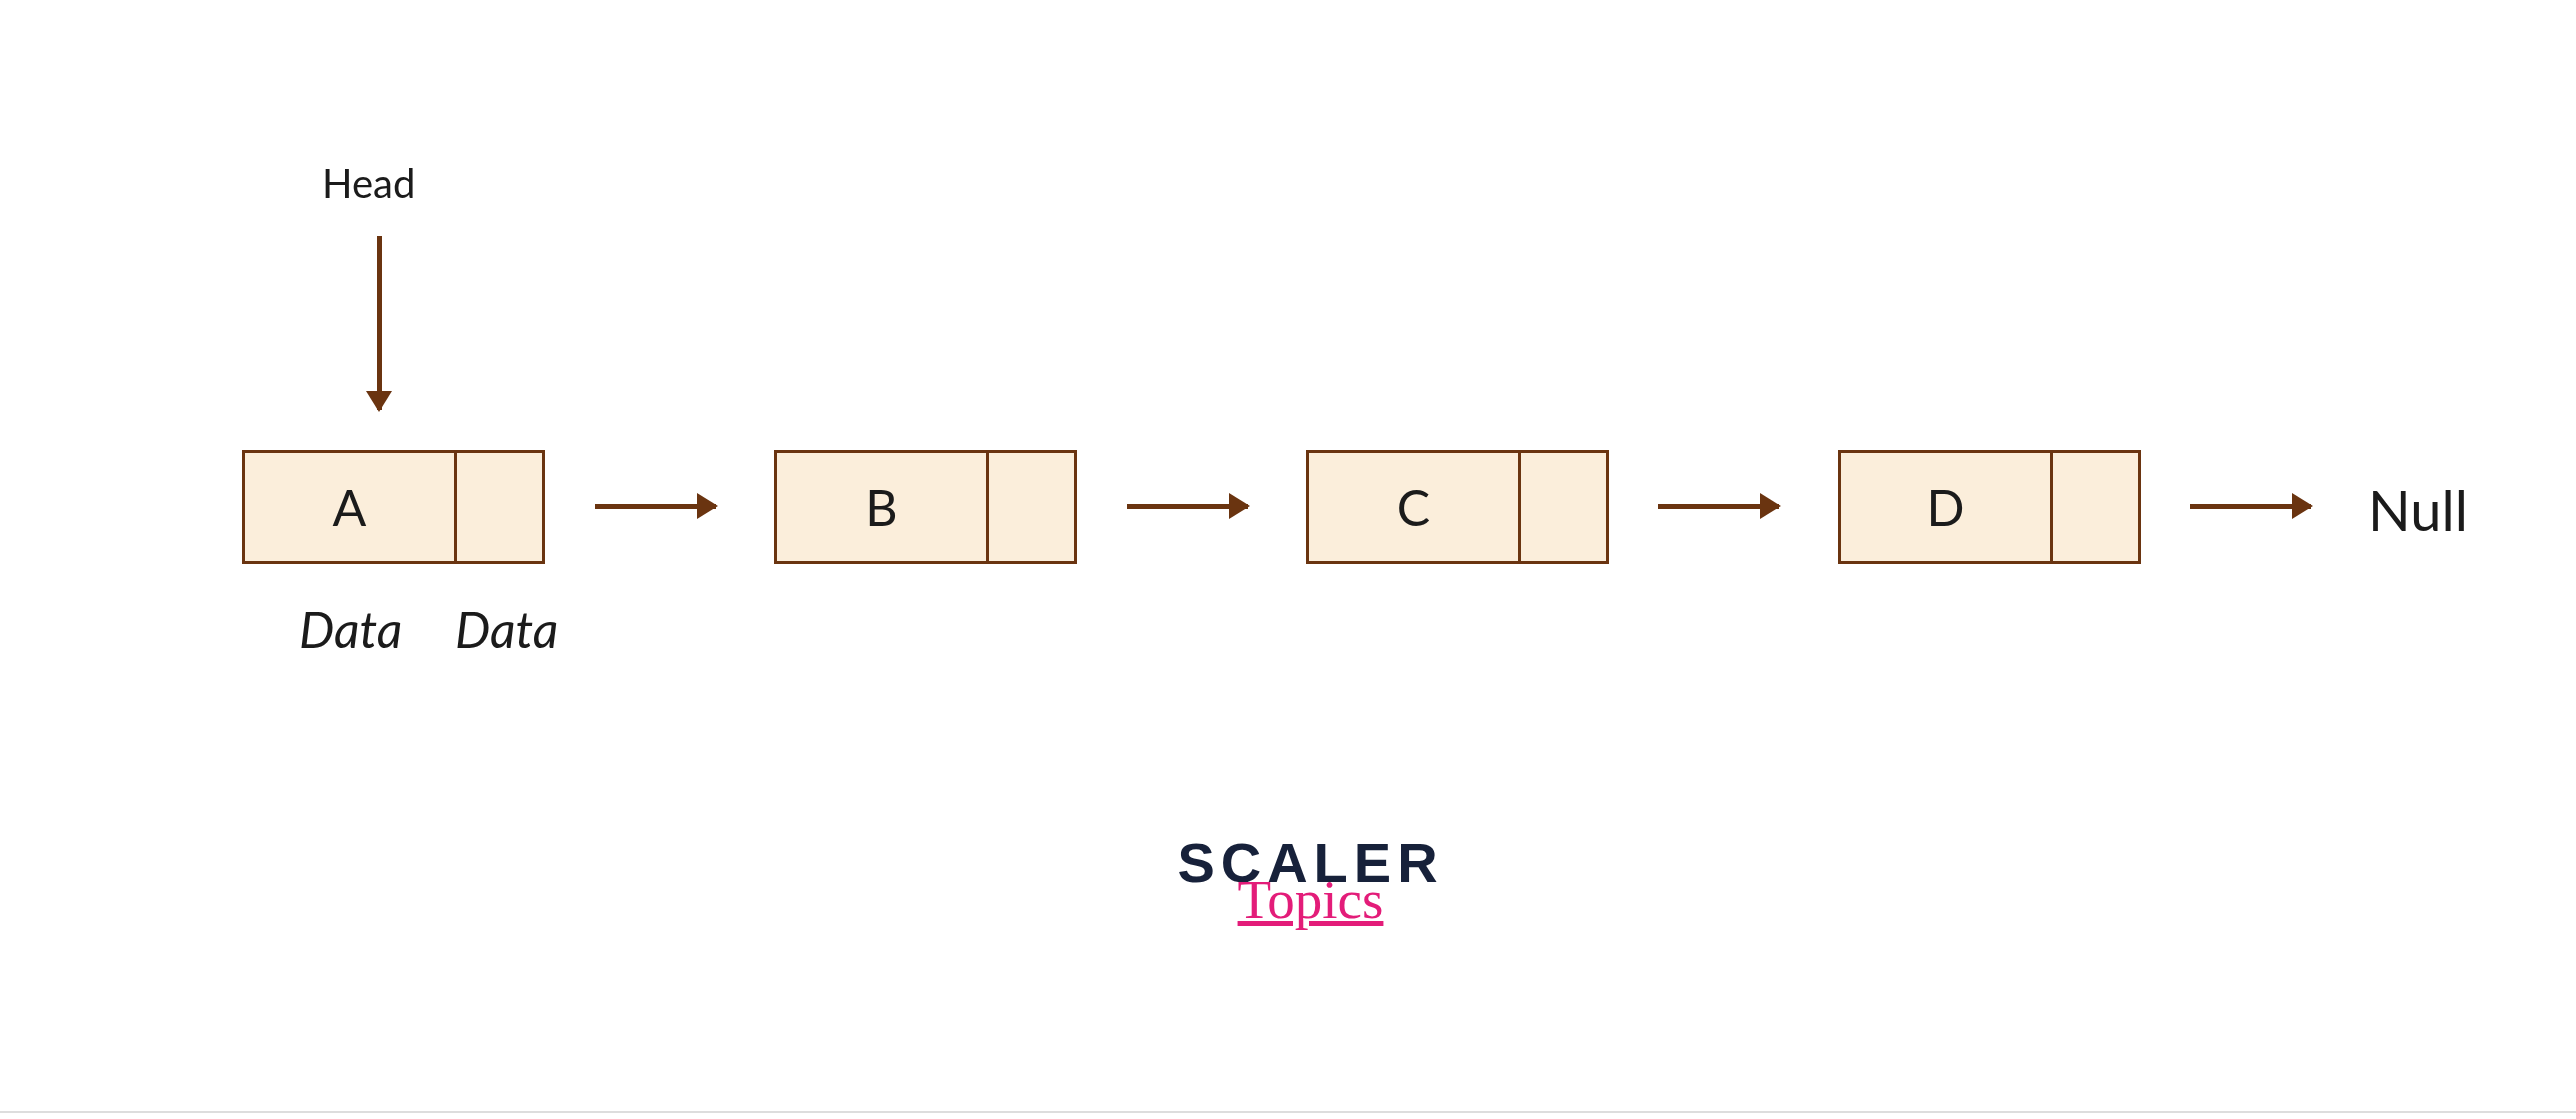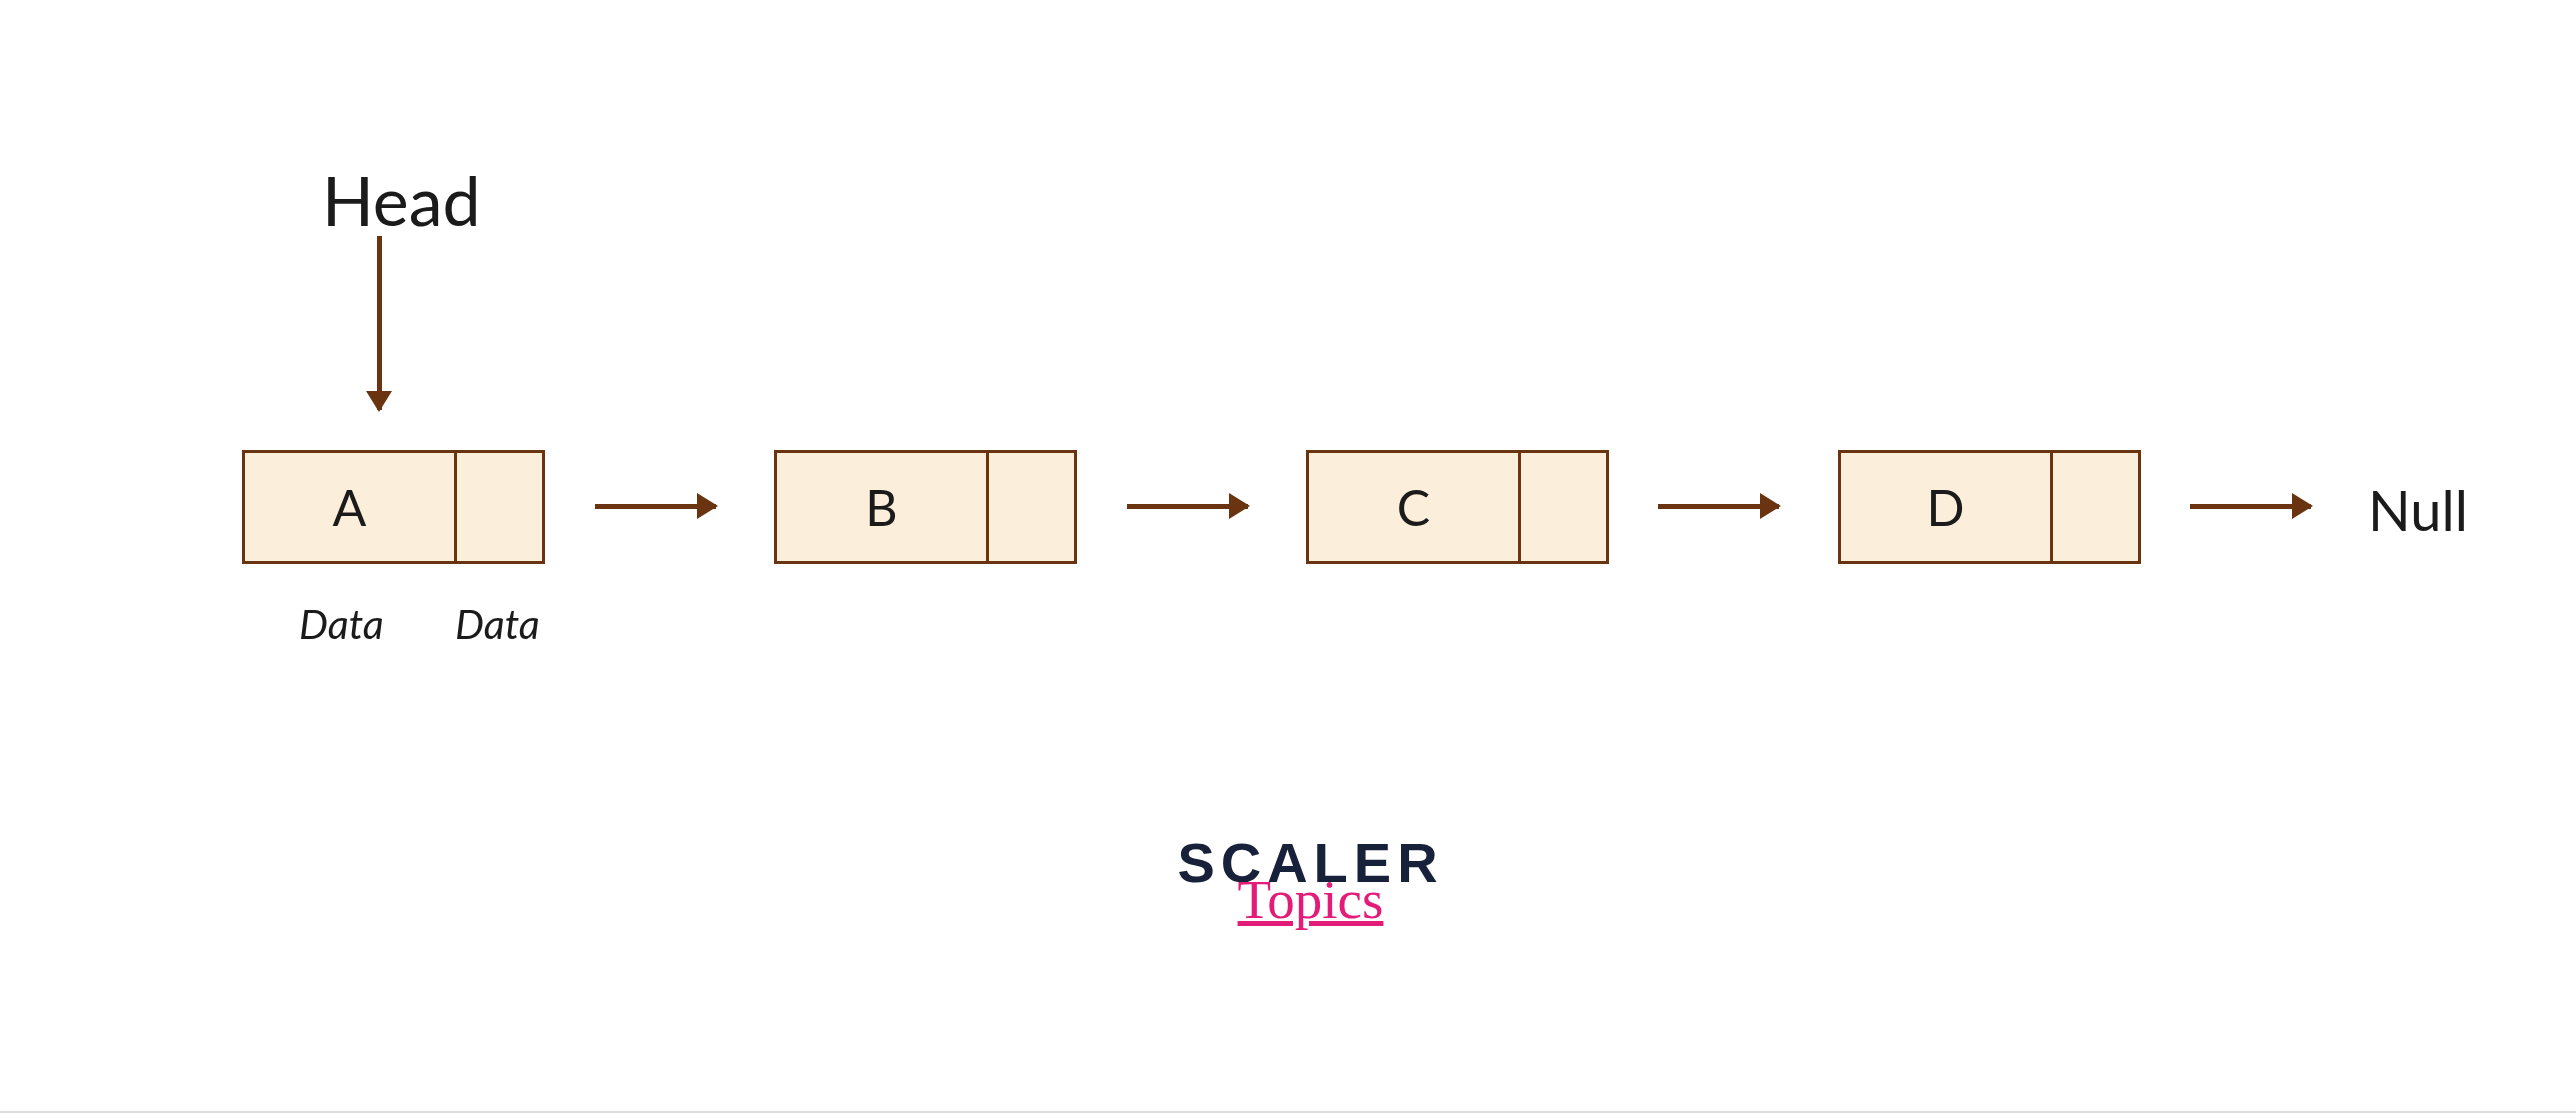--- a/index.html
+++ b/index.html
@@ -11,33 +11,33 @@
     font-family: "Segoe UI", "Lato", "Helvetica Neue", Arial, sans-serif;
     color: #1f1f1f;
   }
   .canvas {
     position: relative;
     width: 2576px;
     height: 1120px;
   }
   .head-label {
     position: absolute;
-    font-size: 68px;
+    font-size: 40px;
     font-weight: 400;
     color: #1b1b1b;
   }
   .null-label {
     position: absolute;
     font-size: 56px;
     font-weight: 400;
     color: #1b1b1b;
   }
   .field-label {
     position: absolute;
-    font-size: 41px;
+    font-size: 50px;
     font-style: italic;
     color: #1b1b1b;
   }
   .node {
     position: absolute;
     display: flex;
     width: 303px;
     height: 114px;
     border: 3.8px solid #6a3410;
     box-sizing: border-box;

